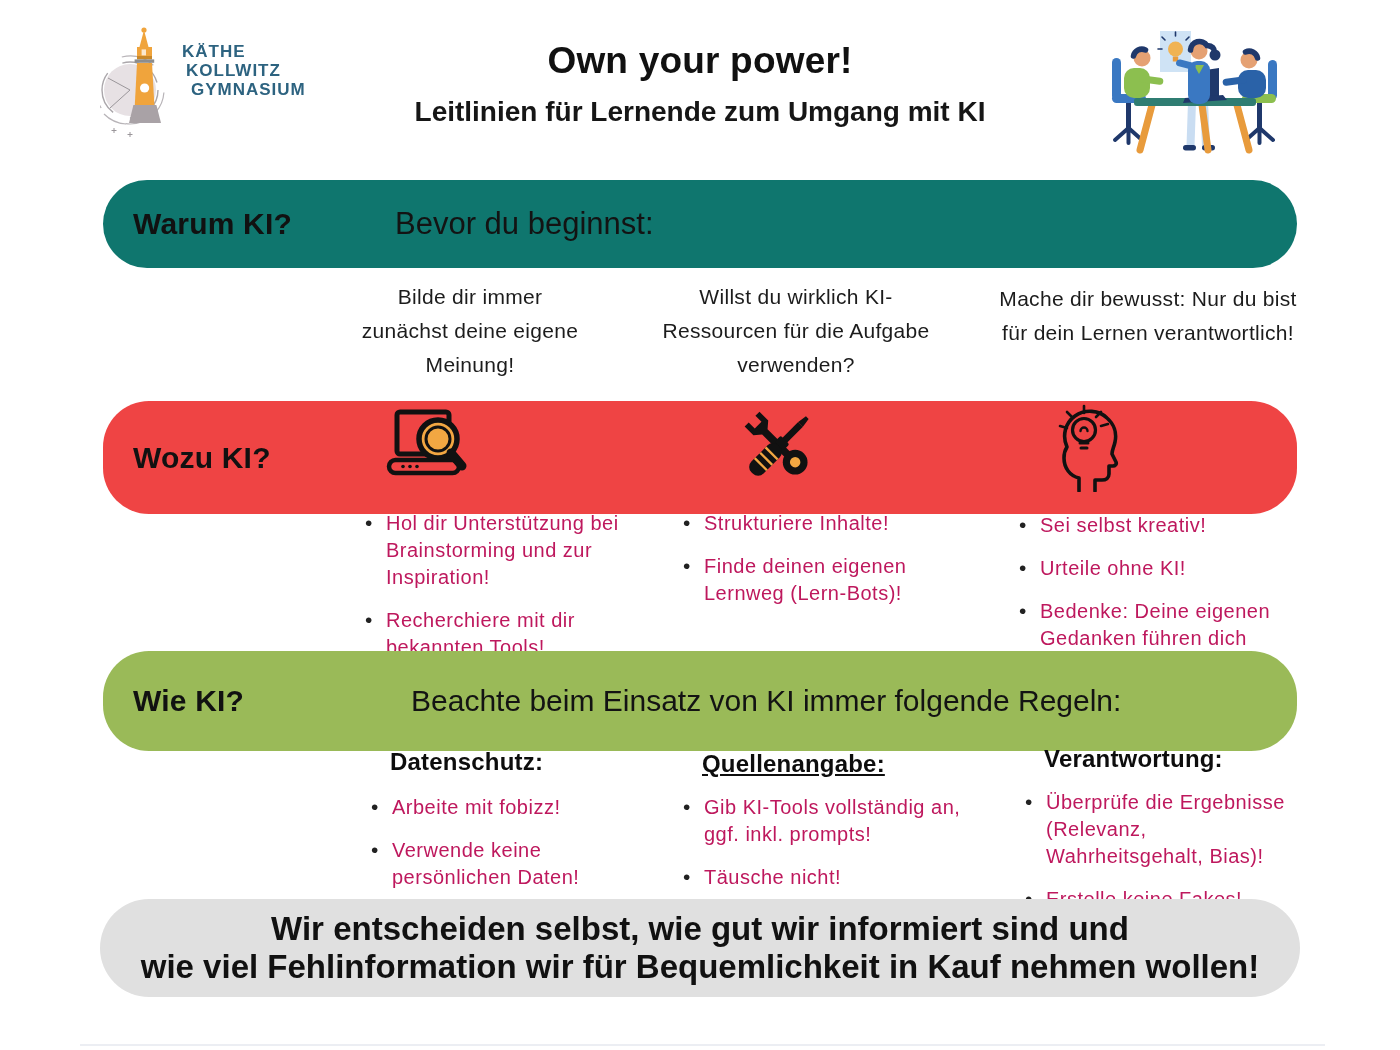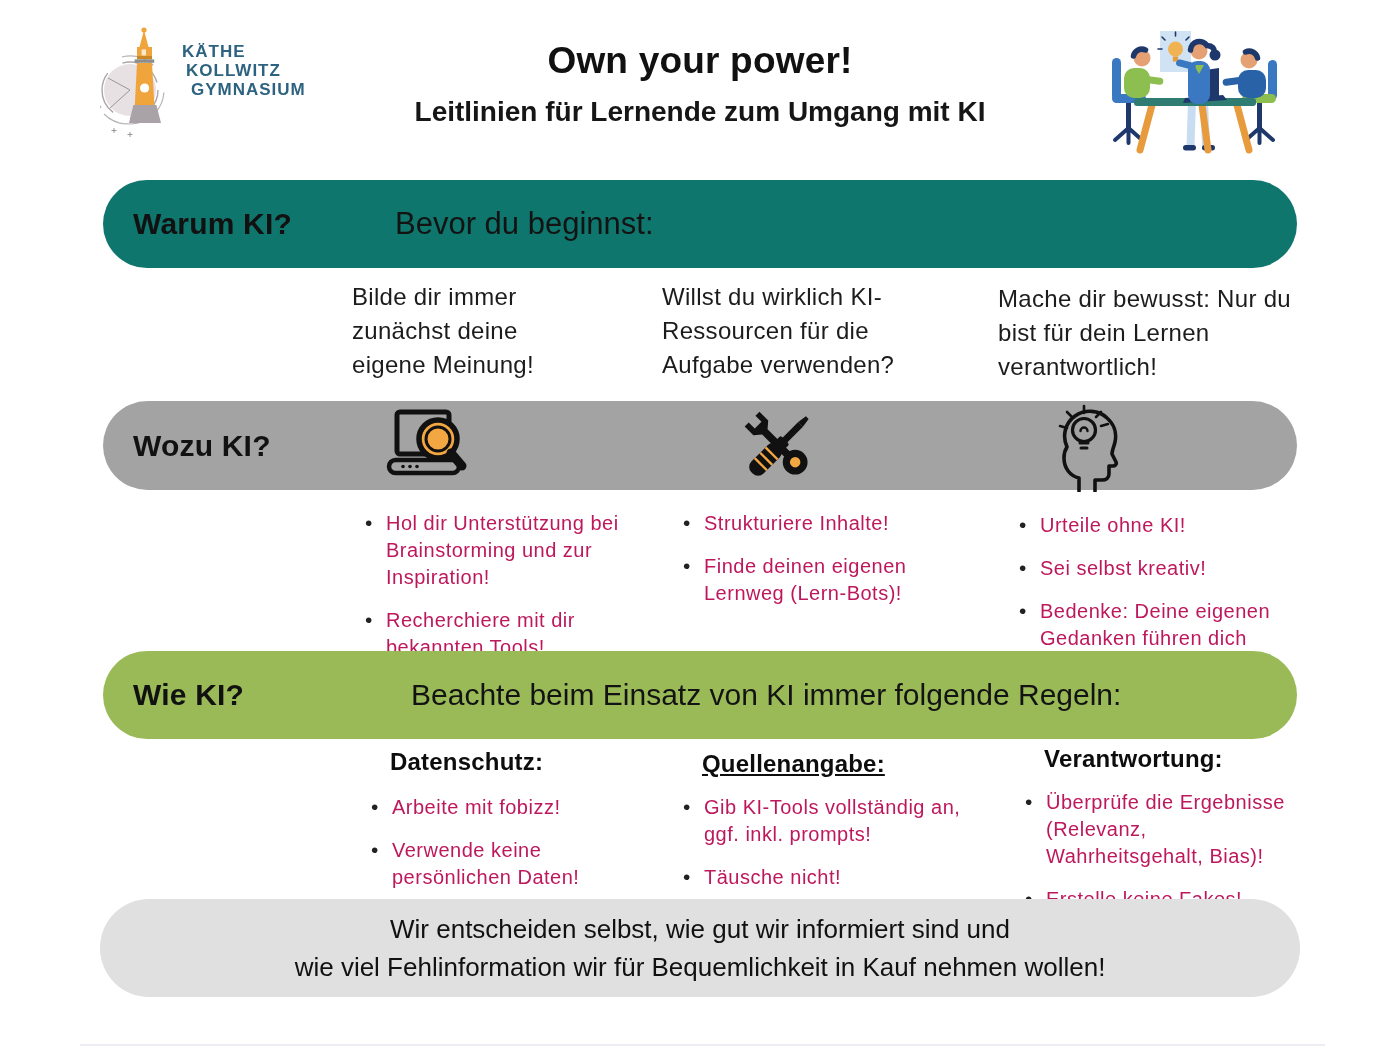--- a/index.html
+++ b/index.html
@@ -14,35 +14,35 @@
   .logo-text .l2{margin-left:4px;}
   .logo-text .l3{margin-left:9px;}
   .title-block{left:380px;top:40px;width:640px;text-align:center;}
   .main-title{font-size:37px;font-weight:800;letter-spacing:.2px;}
   .sub-title{margin-top:14px;font-size:28px;font-weight:700;color:#161616;}
   .illu{left:1092px;top:18px;}
 
   
   .pill{position:absolute;left:103px;width:1194px;border-radius:46px;}
   .pill-blue{top:180px;height:88px;background:#0f766e;}
-  .pill-orange{top:401px;height:89px;background:#a3a3a3;}
-  .pill-green{top:651px;height:88px;background:#9aba58;}
+  .pill-orange{top:401px;height:113px;background:#ef4444;}
+  .pill-green{top:651px;height:100px;background:#9aba58;}
   .pill-footer{left:100px;top:899px;width:1200px;height:98px;border-radius:49px;
                background:#e0e0e0;display:flex;flex-direction:column;
                justify-content:center;align-items:center;}
   .pill-label{position:absolute;left:30px;top:50%;transform:translateY(-50%);
               font-weight:700;font-size:30px;letter-spacing:.2px;}
   .pill-text{position:absolute;top:50%;transform:translateY(-50%);
              font-size:31px;font-weight:400;color:#131313;}
   .pill-blue .pill-text{left:292px;}
   .pill-green .pill-text{left:308px;font-size:30px;}
   .banner-icon{position:absolute;}
 
   
-  .stmt{position:absolute;font-size:24px;line-height:34px;
+  .stmt{position:absolute;text-align:center;font-size:21px;line-height:34px;
         letter-spacing:.3px;color:#1c1c1c;}
   .stmt1{left:352px;top:280px;width:236px;}
   .stmt2{left:662px;top:280px;width:268px;}
   .stmt3{left:998px;top:282px;width:300px;}
 
   
   ul.buls{margin:0;padding:0;list-style:none;}
   ul.buls li{position:relative;padding-left:24px;margin:16px 0 3px 0;
              font-size:20px;line-height:27px;letter-spacing:.5px;color:#be185d;}
   ul.buls li::before{content:"\2022";position:absolute;left:3px;top:-1px;
@@ -55,21 +55,21 @@
   .rule-head{font-size:24px;font-weight:700;color:#0d0d0d;padding-left:22px;
              letter-spacing:.2px;}
   .rc1{left:368px;top:748px;width:272px;}
   .rc2{left:680px;top:750px;width:284px;}
   .rc3{left:1022px;top:745px;width:272px;}
   .rc1 .rule-head{margin-bottom:18px;}
   .rc2 .rule-head{margin-bottom:12px;text-decoration:underline;}
   .rc3 .rule-head{margin-bottom:8px;}
 
   
-  .footer-line{font-size:26px;font-weight:400;line-height:38px;color:#111;}
+  .footer-line{font-size:33px;font-weight:700;line-height:38px;color:#111;}
   .bottom-hairline{left:80px;top:1044px;width:1245px;height:2px;background:#eceef3;}
 </style>
 </head>
 <body>
 
 <div class="abs logo-wrap">
   <svg width="80" height="118" viewBox="0 0 80 118">
     <circle cx="30" cy="66" r="26" fill="#e7e1e4"></circle>
     <circle cx="30" cy="66" r="28" fill="none" stroke="#aba7ab" stroke-width="1.4" stroke-dasharray="44 18"></circle>
     <circle cx="30" cy="66" r="34" fill="none" stroke="#b8b4b8" stroke-width="1.2" stroke-dasharray="34 30" transform="rotate(40 30 66)"></circle>
@@ -209,22 +209,22 @@
 
 <ul class="abs buls wz1">
   <li>Hol dir Unterstützung bei Brainstorming und zur Inspiration!</li>
   <li>Recherchiere mit dir bekannten Tools!</li>
 </ul>
 <ul class="abs buls wz2">
   <li>Strukturiere Inhalte!</li>
   <li>Finde deinen eigenen Lernweg (Lern-Bots)!</li>
 </ul>
 <ul class="abs buls wz3">
+  <li>Sei selbst kreativ!</li>
   <li>Urteile ohne KI!</li>
-  <li>Sei selbst kreativ!</li>
   <li>Bedenke: Deine eigenen Gedanken führen dich weiter, als du denkst!</li>
 </ul>
 
 <div class="pill pill-green">
   <span class="pill-label">Wie KI?</span>
   <span class="pill-text">Beachte beim Einsatz von KI immer folgende Regeln:</span>
 </div>
 
 <div class="abs rc1">
   <div class="rule-head">Datenschutz:</div>

